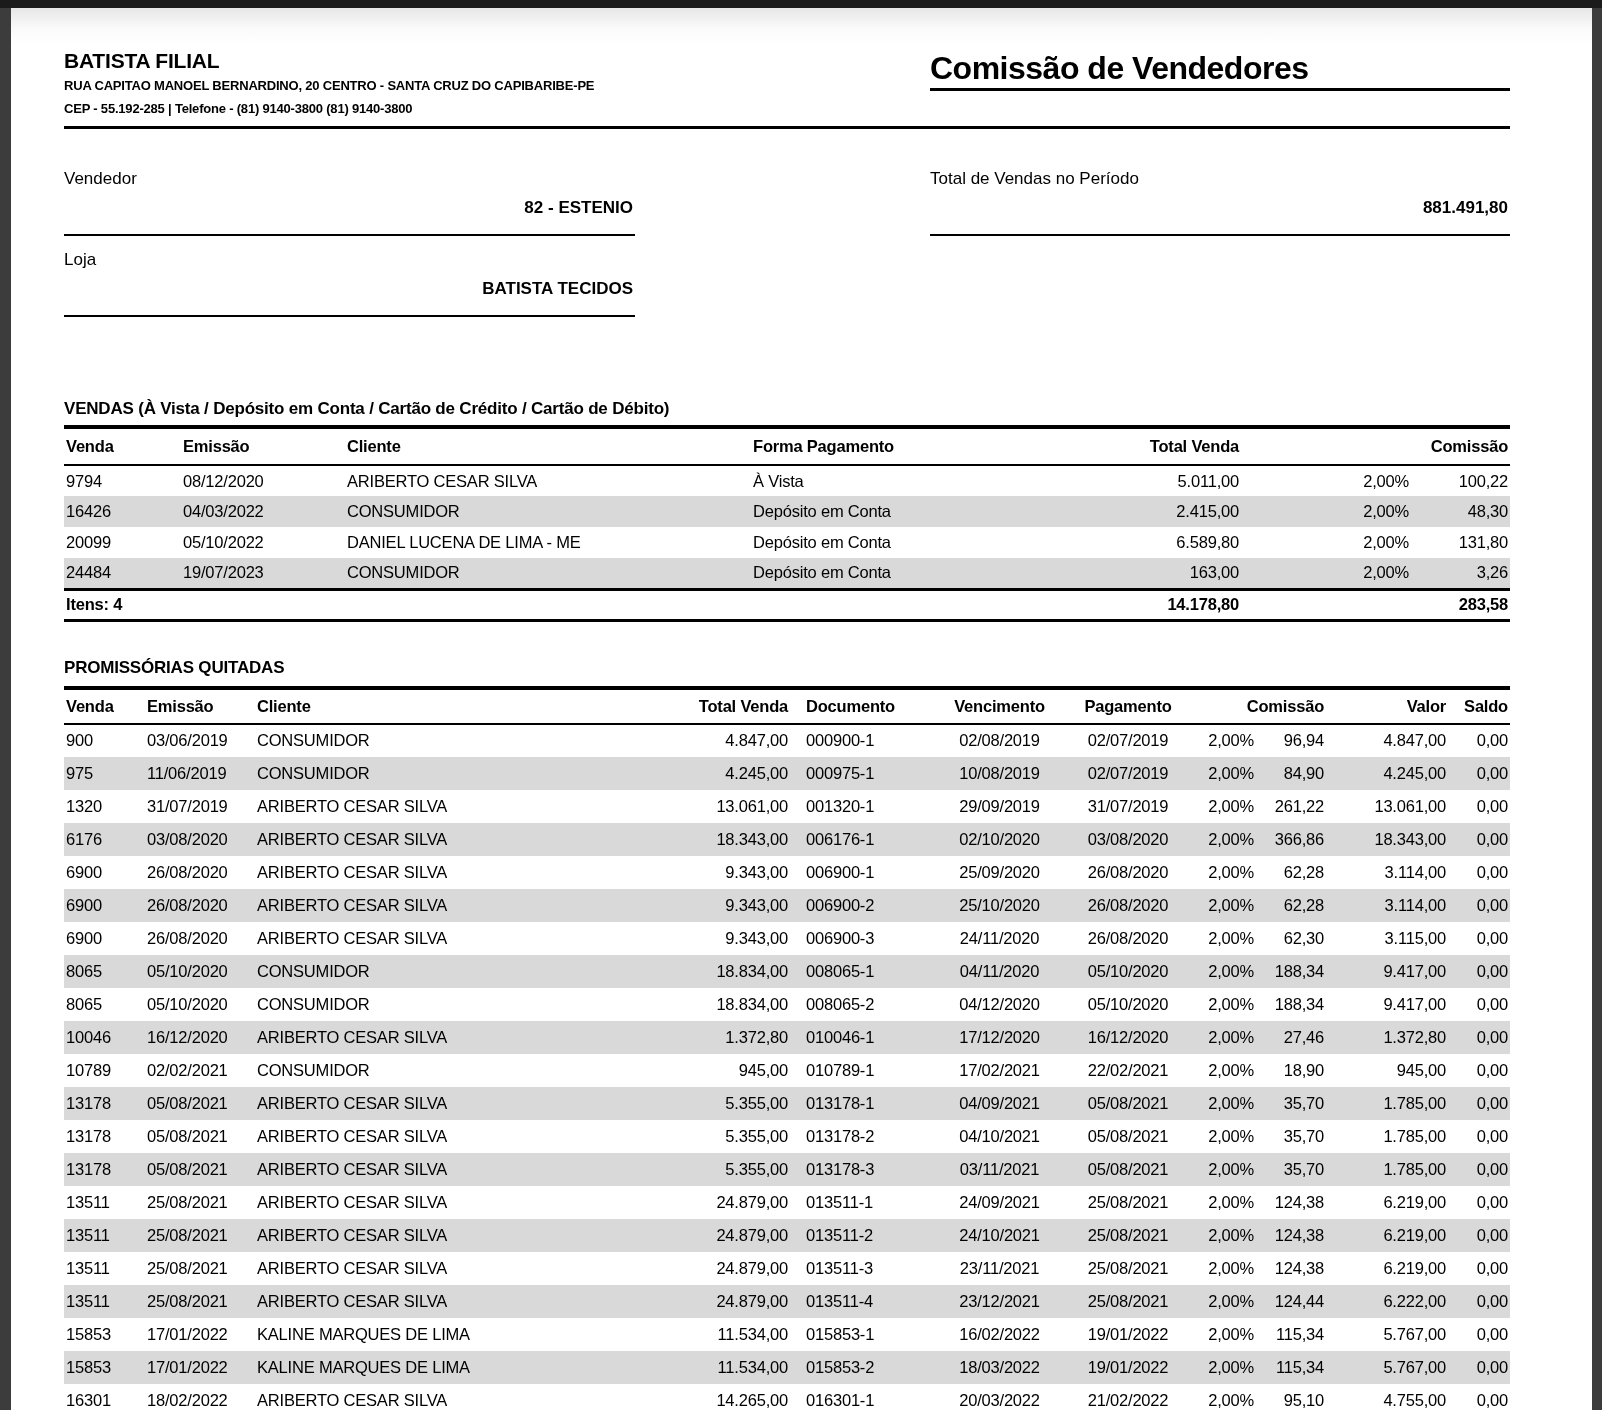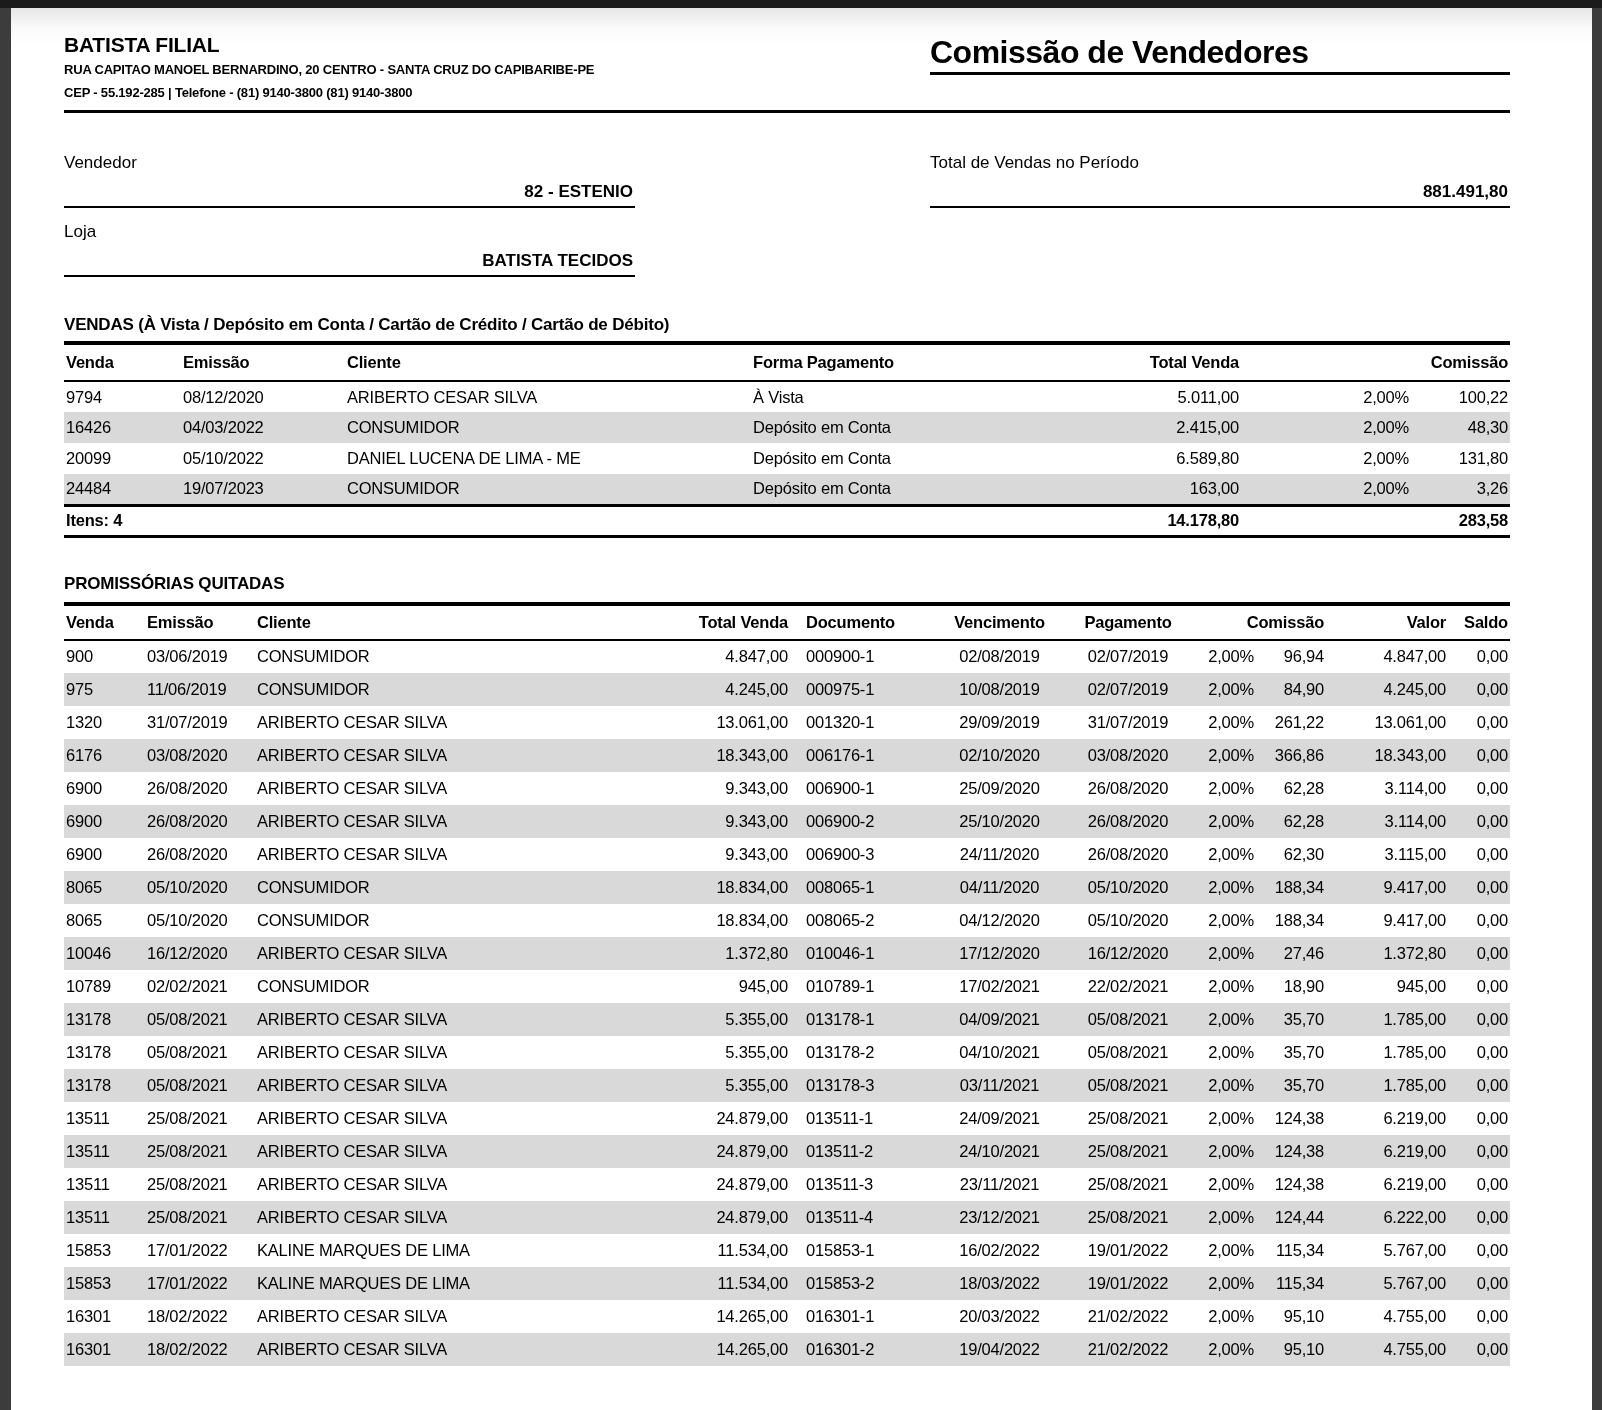--- a/index.html
+++ b/index.html
@@ -16,42 +16,42 @@
     background:#fff;overflow:hidden;
   }
   .page::before{
     content:"";position:absolute;top:0;left:0;right:0;height:36px;
     background:linear-gradient(180deg,#e6e6e6 0,#fafafa 20px,#ffffff 36px);
     pointer-events:none;
   }
   .content{position:relative;margin-left:53px;width:1446px;}
 
   
-  .hdr{display:flex;justify-content:space-between;padding-top:24px;}
+  .hdr{display:flex;justify-content:space-between;padding-top:40px;}
   .hdr-left{width:850px;}
   .company-name{font-size:21px;font-weight:bold;line-height:26px;letter-spacing:-0.2px;}
   .company-line{font-size:13px;font-weight:bold;line-height:23px;letter-spacing:-0.2px;}
   .hdr-right{width:580px;}
   .report-title{
     font-size:32px;font-weight:bold;line-height:40px;letter-spacing:-0.5px;
     border-bottom:3px solid #000;padding-bottom:0px;
   }
   .rule-full{border:none;border-top:3px solid #000;margin:6px 0 0 0;}
 
   
   .info{display:flex;justify-content:space-between;margin-top:40px;}
   .info-col-left{width:571px;}
   .info-col-right{width:580px;}
-  .field{border-bottom:2px solid #000;padding-bottom:4px;margin-bottom:14px;}
+  .field{border-bottom:2px solid #000;padding-bottom:16px;margin-bottom:14px;}
   .field .lbl{font-size:17px;line-height:20px;}
   .field .val{font-size:17px;font-weight:bold;line-height:21px;margin-top:8px;text-align:right;padding-right:2px;}
 
   
   .section-title{font-size:17px;font-weight:bold;line-height:20px;letter-spacing:-0.2px;}
-  .sec-vendas{margin-top:24px;}
+  .sec-vendas{margin-top:68px;}
   .sec-prom{margin-top:36px;}
 
   
   table{border-collapse:collapse;table-layout:fixed;width:1446px;font-size:16.5px;letter-spacing:-0.2px;}
   th,td{padding:0 2px;vertical-align:middle;overflow:hidden;white-space:nowrap;}
   thead th{font-weight:bold;text-align:left;}
   tbody tr:nth-child(even) td{background:#d9d9d9;}
 
   .vendas{margin-top:6px;}
   .vendas thead tr{height:38px;border-top:4px solid #000;border-bottom:2px solid #000;}

